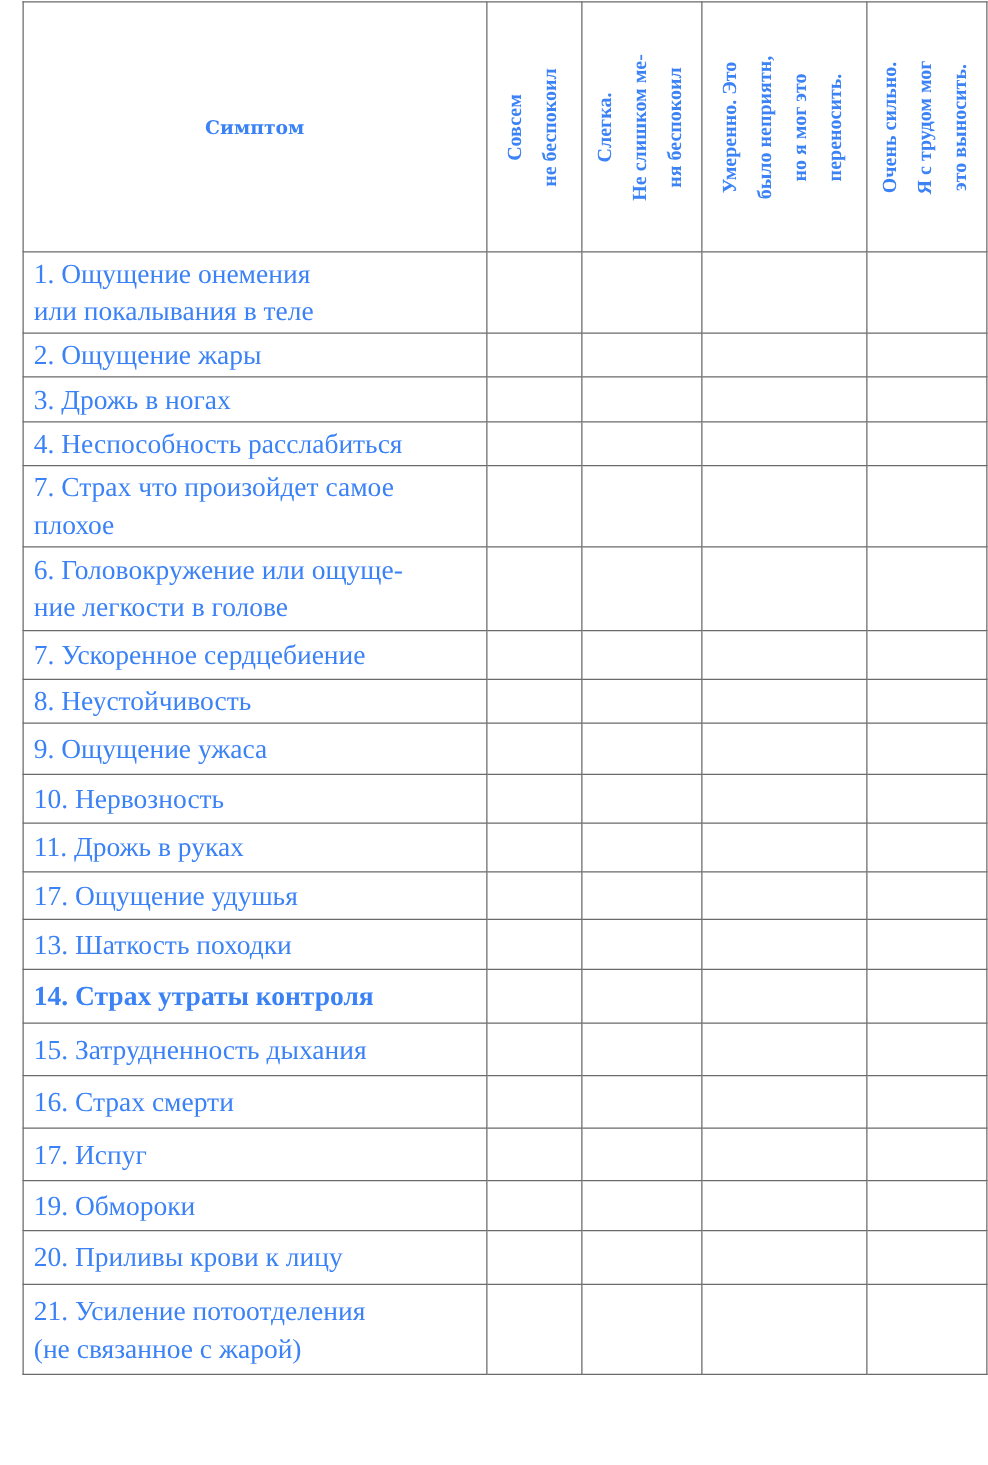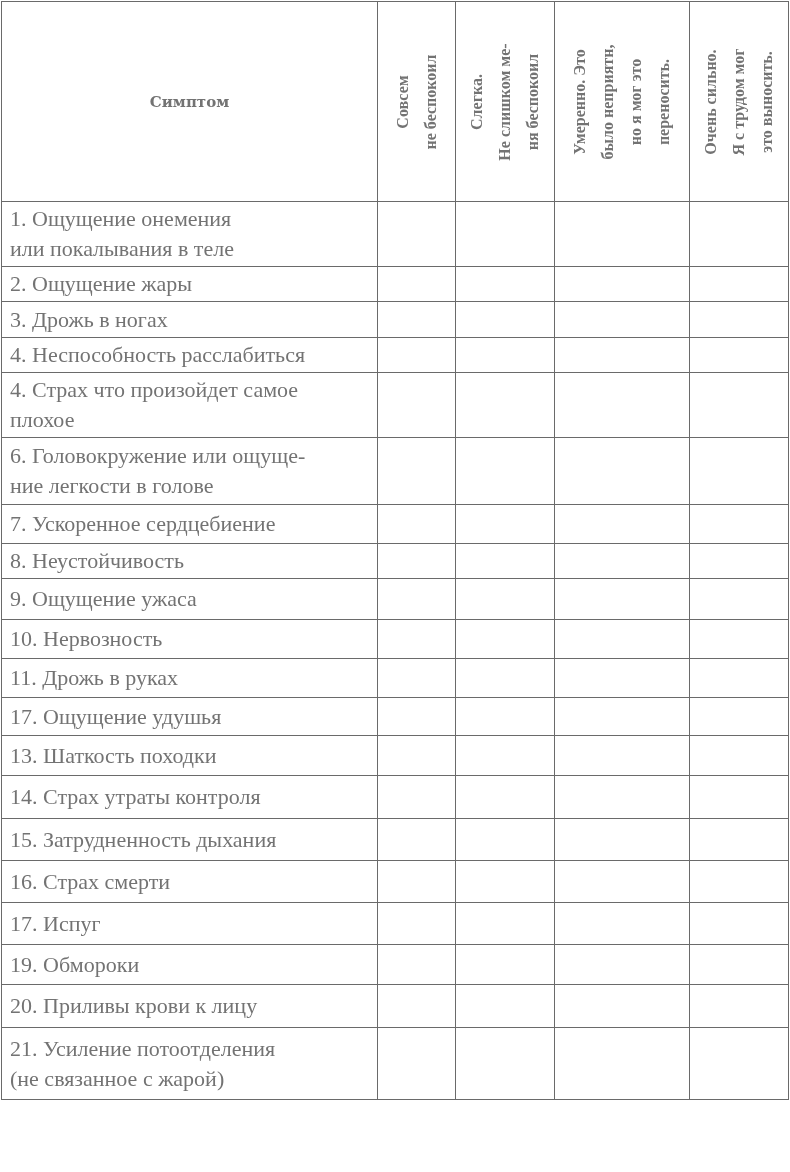--- a/index.html
+++ b/index.html
@@ -1,21 +1,21 @@
 <!DOCTYPE html>
 <html><head>
 <meta charset="utf-8">
 <style>
   html, body { margin:0; padding:0; background:#ffffff; }
   body { width:790px; height:1172px; position:relative; overflow:hidden; }
   #grid {
-    position:absolute; left:1px; top:1px;
+    position:absolute; left:18px; top:1px;
     border-collapse:collapse;
     table-layout:fixed;
-    color:#737373;
+    color:#3b82f6;
   }
   #grid td, #grid th {
     border:1.5px solid #6a6a6a;
     padding:0;
     vertical-align:middle;
   }
   .hdr-symptom {
     font-family:"DejaVu Serif", "Liberation Serif", serif;
     font-weight:bold;
     font-size:15px;
@@ -123,21 +123,21 @@
         <td class="sym">
           <span>4. Неспособность расслабиться</span>
         </td>
         <td class="cell"></td>
         <td class="cell"></td>
         <td class="cell"></td>
         <td class="cell"></td>
       </tr>
       <tr style="height: 65px;">
         <td class="sym">
-          <span>4. Страх что произойдет самое</span>
+          <span>7. Страх что произойдет самое</span>
           <span>плохое</span>
         </td>
         <td class="cell"></td>
         <td class="cell"></td>
         <td class="cell"></td>
         <td class="cell"></td>
       </tr>
       <tr style="height: 67px;">
         <td class="sym">
           <span>6. Головокружение или ощуще-</span>
@@ -204,21 +204,21 @@
       </tr>
       <tr style="height: 40px;">
         <td class="sym">
           <span>13. Шаткость походки</span>
         </td>
         <td class="cell"></td>
         <td class="cell"></td>
         <td class="cell"></td>
         <td class="cell"></td>
       </tr>
-      <tr style="height: 43px;">
+      <tr style="height: 43px; font-weight: bold;">
         <td class="sym">
           <span>14. Страх утраты контроля</span>
         </td>
         <td class="cell"></td>
         <td class="cell"></td>
         <td class="cell"></td>
         <td class="cell"></td>
       </tr>
       <tr style="height: 42px;">
         <td class="sym">

